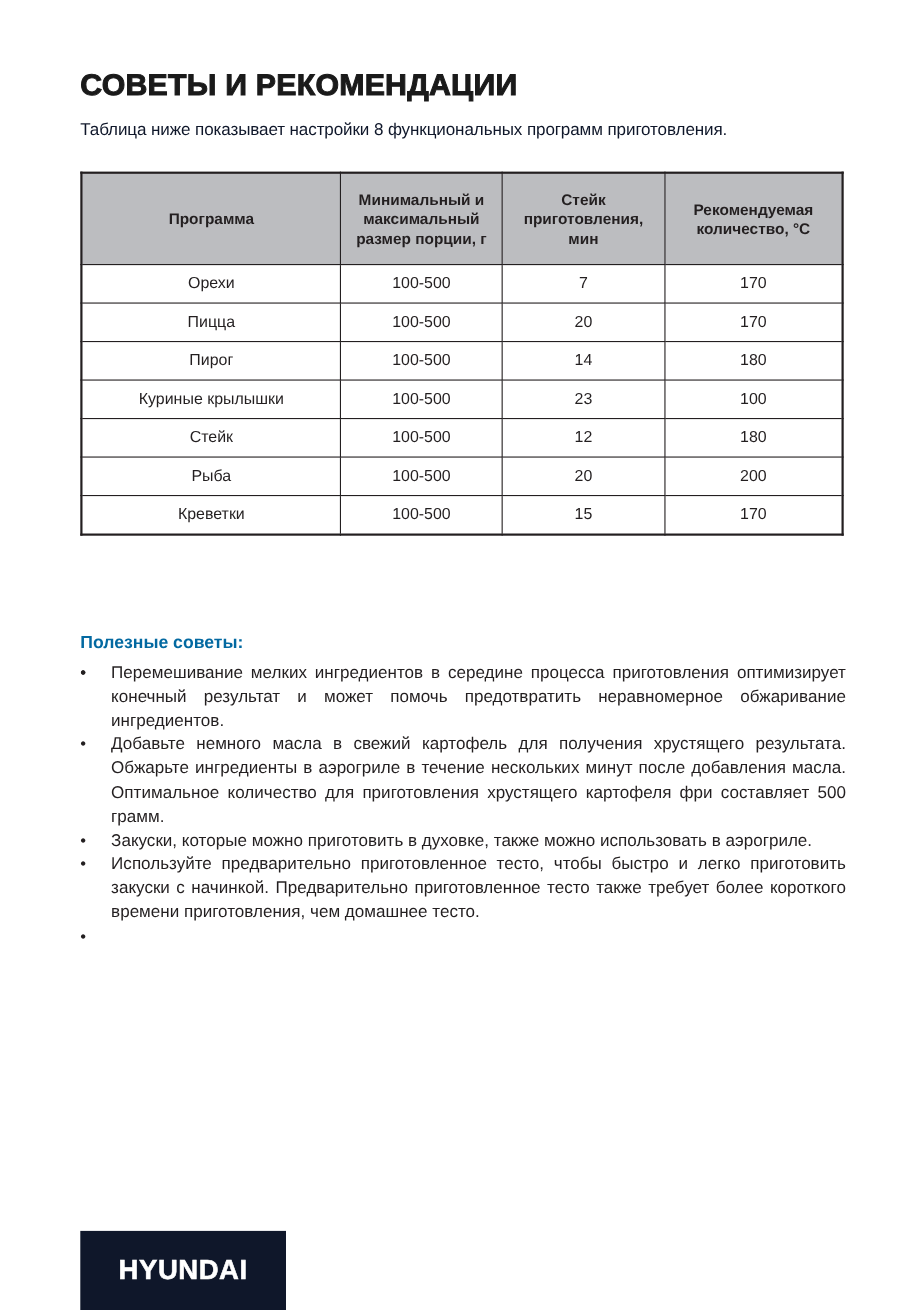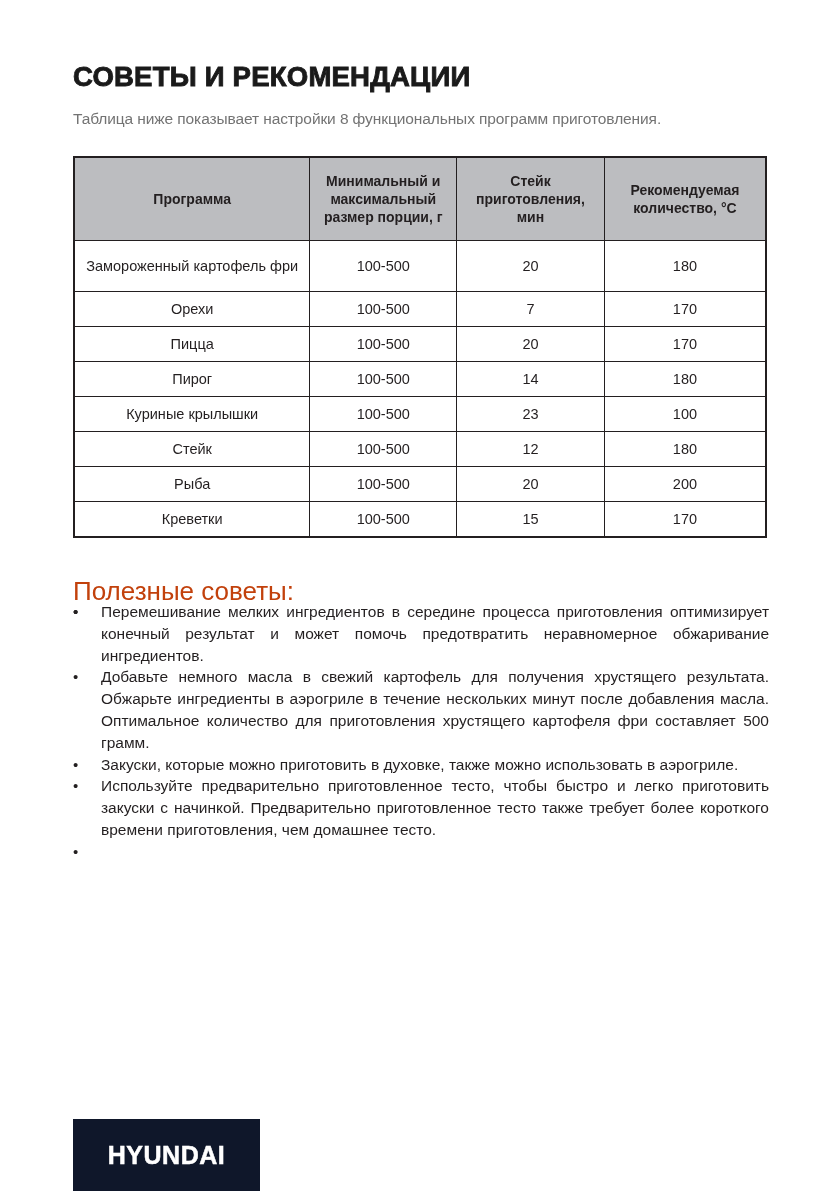--- a/index.html
+++ b/index.html
@@ -27,21 +27,21 @@
       margin: 0;
       -webkit-text-stroke: 0.9px #1a1a1a;
       transform: scaleX(1.02);
       transform-origin: left center;
     }
     .intro {
       position: absolute;
       left: 73px;
       top: 110px;
       font-size: 15.5px;
-      color: #737373;
+      color: #0f172a;
       margin: 0;
       letter-spacing: -0.1px;
     }
     table.settings {
       position: absolute;
       left: 73px;
       top: 156px;
       width: 694px;
       border-collapse: collapse;
       border: 2px solid #231f20;
@@ -69,24 +69,24 @@
     table.settings tr.tall td { height: 50px; }
     col.c1 { width: 237px; }
     col.c2 { width: 147px; }
     col.c3 { width: 148px; }
     col.c4 { width: 162px; }
 
     .tips-heading {
       position: absolute;
       left: 73px;
       top: 576px;
-      font-size: 26px;
-      font-weight: normal;
-      margin: 0;
-      color: #c2410c;
+      font-size: 16px;
+      font-weight: bold;
+      margin: 0;
+      color: #0369a1;
     }
     ul.tips {
       position: absolute;
       left: 73px;
       top: 601px;
       width: 696px;
       margin: 0;
       padding: 0;
       list-style: none;
       font-size: 15.5px;
@@ -140,26 +140,20 @@
   </colgroup>
   <thead>
     <tr>
       <th>Программа</th>
       <th>Минимальный и максимальный размер порции, г</th>
       <th>Стейк приготовления, мин</th>
       <th>Рекомендуемая количество, °C</th>
     </tr>
   </thead>
   <tbody>
-    <tr class="tall">
-      <td>Замороженный картофель фри</td>
-      <td>100-500</td>
-      <td>20</td>
-      <td>180</td>
-    </tr>
     <tr>
       <td>Орехи</td>
       <td>100-500</td>
       <td>7</td>
       <td>170</td>
     </tr>
     <tr>
       <td>Пицца</td>
       <td>100-500</td>
       <td>20</td>

